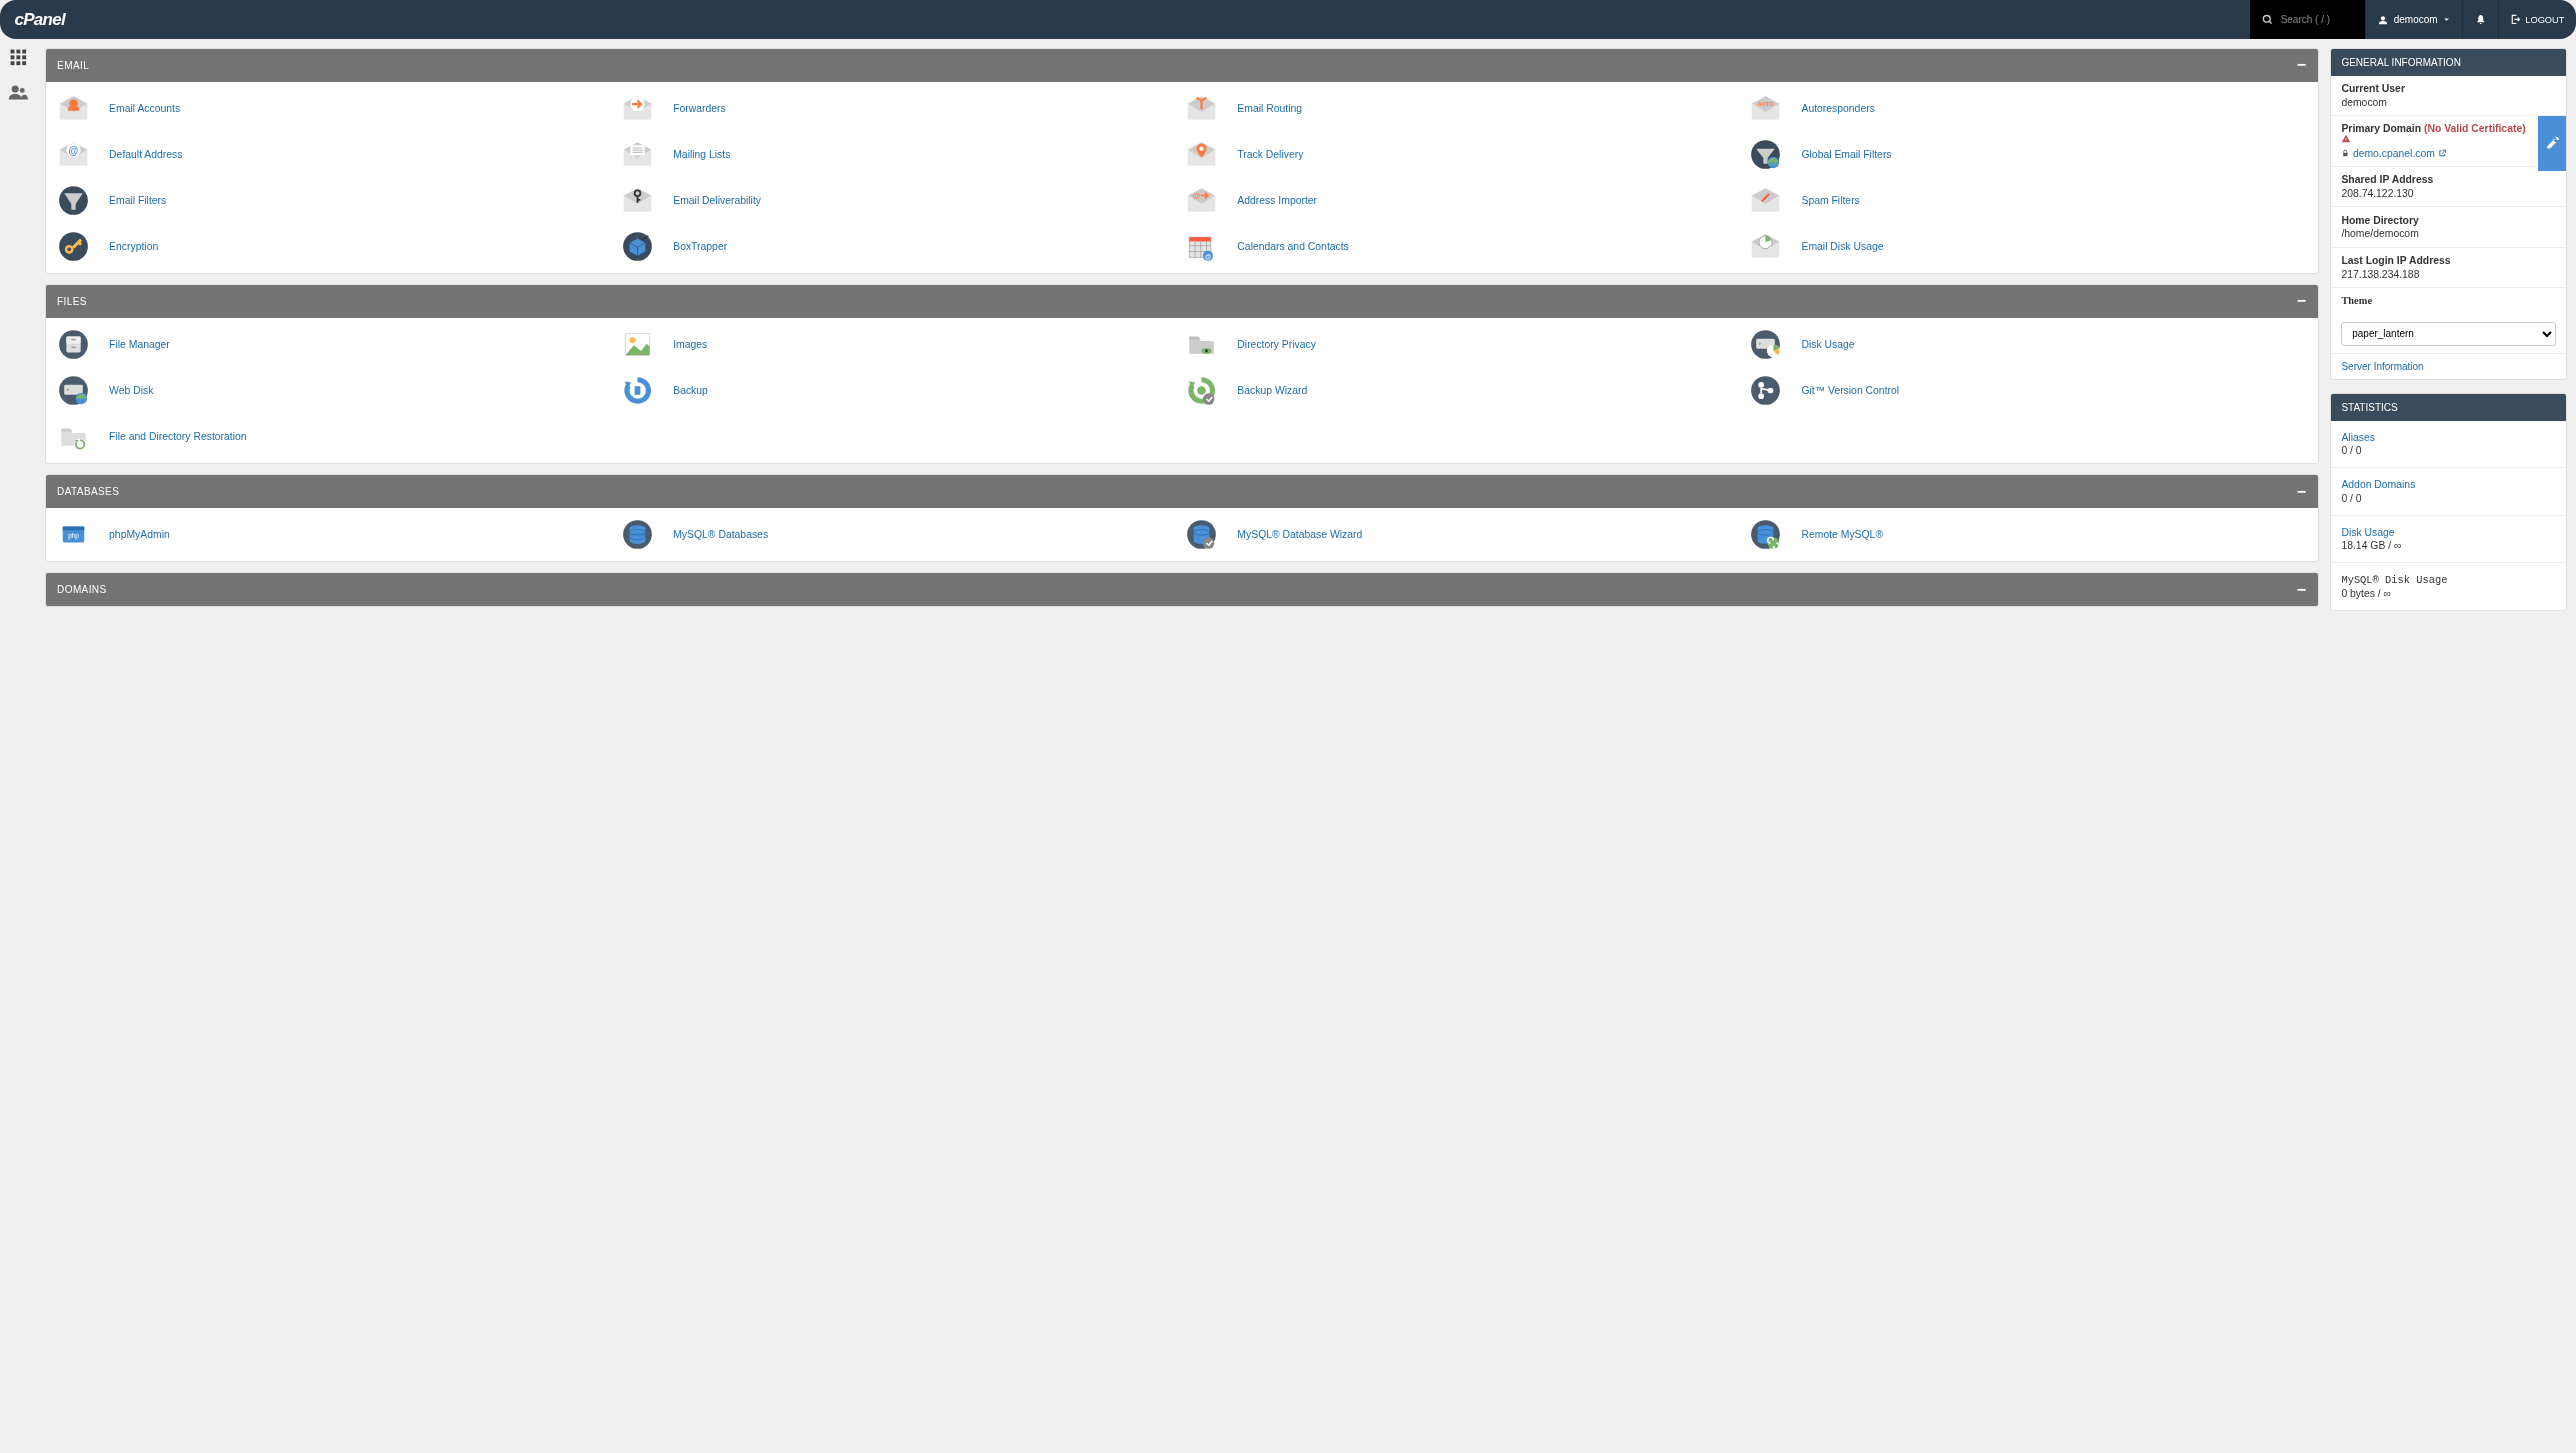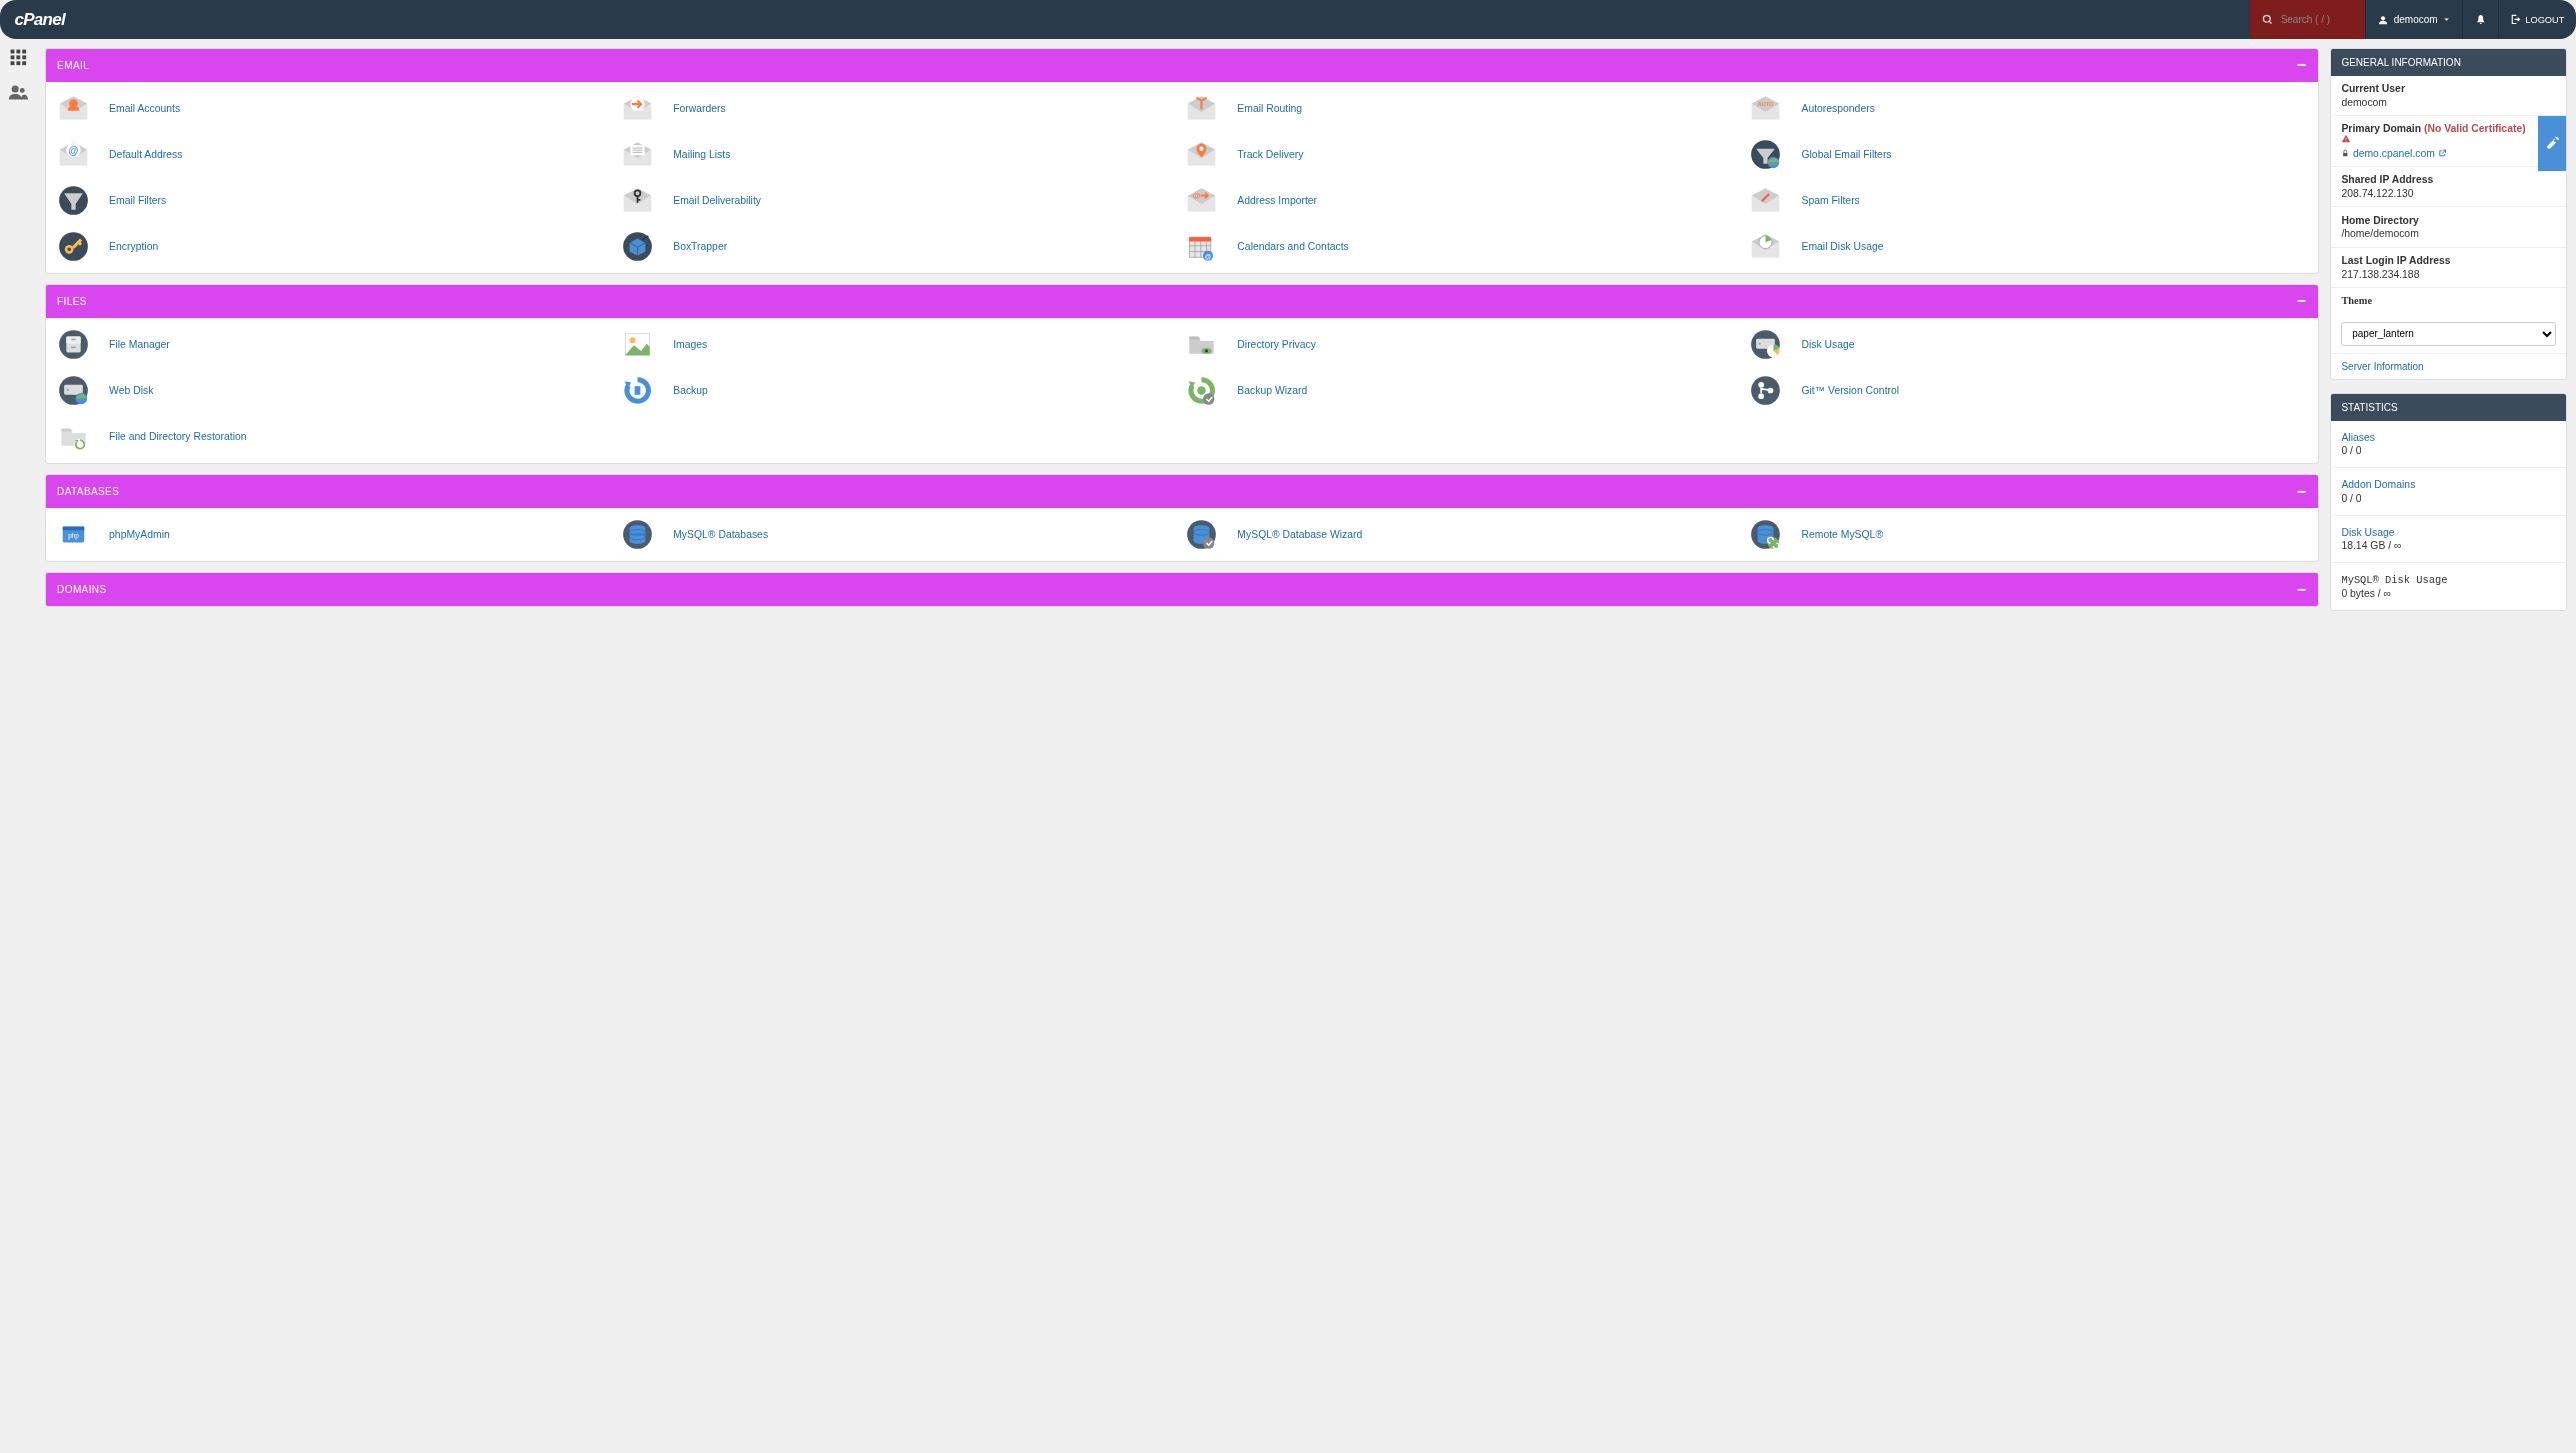--- a/index.html
+++ b/index.html
@@ -3,21 +3,21 @@
 <meta charset="utf-8">
 <style>
 * { margin: 0; padding: 0; box-sizing: border-box; }
 body { font-family: -apple-system, BlinkMacSystemFont, "Segoe UI", Helvetica, Arial, sans-serif; background: #f0f0f0; font-size: 10px; color: #333; }
 
 
 .topbar { background: #293a4a; height: 39px; display: flex; align-items: center; color: #fff; border-radius: 16px; }
 .logo { padding: 0 14.4px; font-size: 17px; font-weight: bold; font-style: italic; letter-spacing: -0.7px; }
 .logo::before { content: ""; }
 .topbar-spacer { flex: 1; }
-.topbar-search { background: #7f1d1d; height: 39px; display: flex; align-items: center; padding: 0 11.5px; gap: 7.2px; min-width: 115px; }
+.topbar-search { background: #000000; height: 39px; display: flex; align-items: center; padding: 0 11.5px; gap: 7.2px; min-width: 115px; }
 .topbar-search input { background: transparent; border: none; color: #ccc; font-size: 10px; outline: none; width: 72px; }
 .topbar-search input::placeholder { color: #888; }
 .topbar-user { background: #293a4a; display: flex; align-items: center; gap: 5.8px; padding: 0 11.5px; height: 39px; cursor: pointer; border-left: 0.7px solid #1f2e3c; }
 .topbar-notif { padding: 0 11.5px; height: 39px; display: flex; align-items: center; cursor: pointer; border-left: 0.7px solid #1f2e3c; }
 .topbar-logout { padding: 0 11.5px; height: 39px; display: flex; align-items: center; gap: 4.3px; cursor: pointer; border-left: 0.7px solid #1f2e3c; font-size: 9.3px; }
 
 
 .layout { display: flex; }
 .sidebar { width: 36px; background: #f0f0f0; display: flex; flex-direction: column; align-items: center; padding-top: 7.2px; gap: 11.5px; }
 .sidebar-item { width: 23px; height: 23px; display: flex; align-items: center; justify-content: center; cursor: pointer; color: #555; }
@@ -25,21 +25,21 @@
 .main { flex: 1; padding: 8.6px; display: flex; gap: 11.5px; align-items: flex-start; }
 .content { flex: 1; min-width: 0; }
 .right-col { width: 237px; display: flex; flex-direction: column; gap: 13px; }
 
 
 .quick-search { width: 100%; border: 0.7px solid #ccc; border-radius: 2.9px; padding: 7.2px 10px; font-size: 10.8px; outline: none; margin-bottom: 10px; }
 .quick-search::placeholder { color: #999; }
 
 
 .panel { background: #fff; margin-bottom: 10px; border: 0.7px solid #ddd; border-radius: 2.9px; overflow: hidden; }
-.panel-header { background: #d946ef; color: #fff; padding: 8.6px 11.5px; display: flex; justify-content: space-between; align-items: center; font-size: 10px; font-weight: 500; letter-spacing: 0.4px; }
+.panel-header { background: #737373; color: #fff; padding: 8.6px 11.5px; display: flex; justify-content: space-between; align-items: center; font-size: 10px; font-weight: 500; letter-spacing: 0.4px; }
 .panel-collapse { font-size: 16px; font-weight: bold; cursor: pointer; line-height: 1; }
 .panel-body { padding: 10px 11.5px; display: grid; grid-template-columns: repeat(4, 1fr); gap: 13px 7.2px; }
 
 .app-item { display: flex; align-items: center; gap: 19px; cursor: pointer; }
 .app-icon { width: 33px; height: 33px; flex-shrink: 0; border-radius: 4.3px; display: flex; align-items: center; justify-content: center; position: relative; }
 .app-label { color: #1d6ca8; font-size: 10.4px; }
 
 
 .side-panel { background: #fff; border: 0.7px solid #ddd; border-radius: 2.9px; overflow: hidden; }
 .side-header { background: #3a4b5c; color: #fff; padding: 8px 10px; font-size: 10px; font-weight: 500; }

